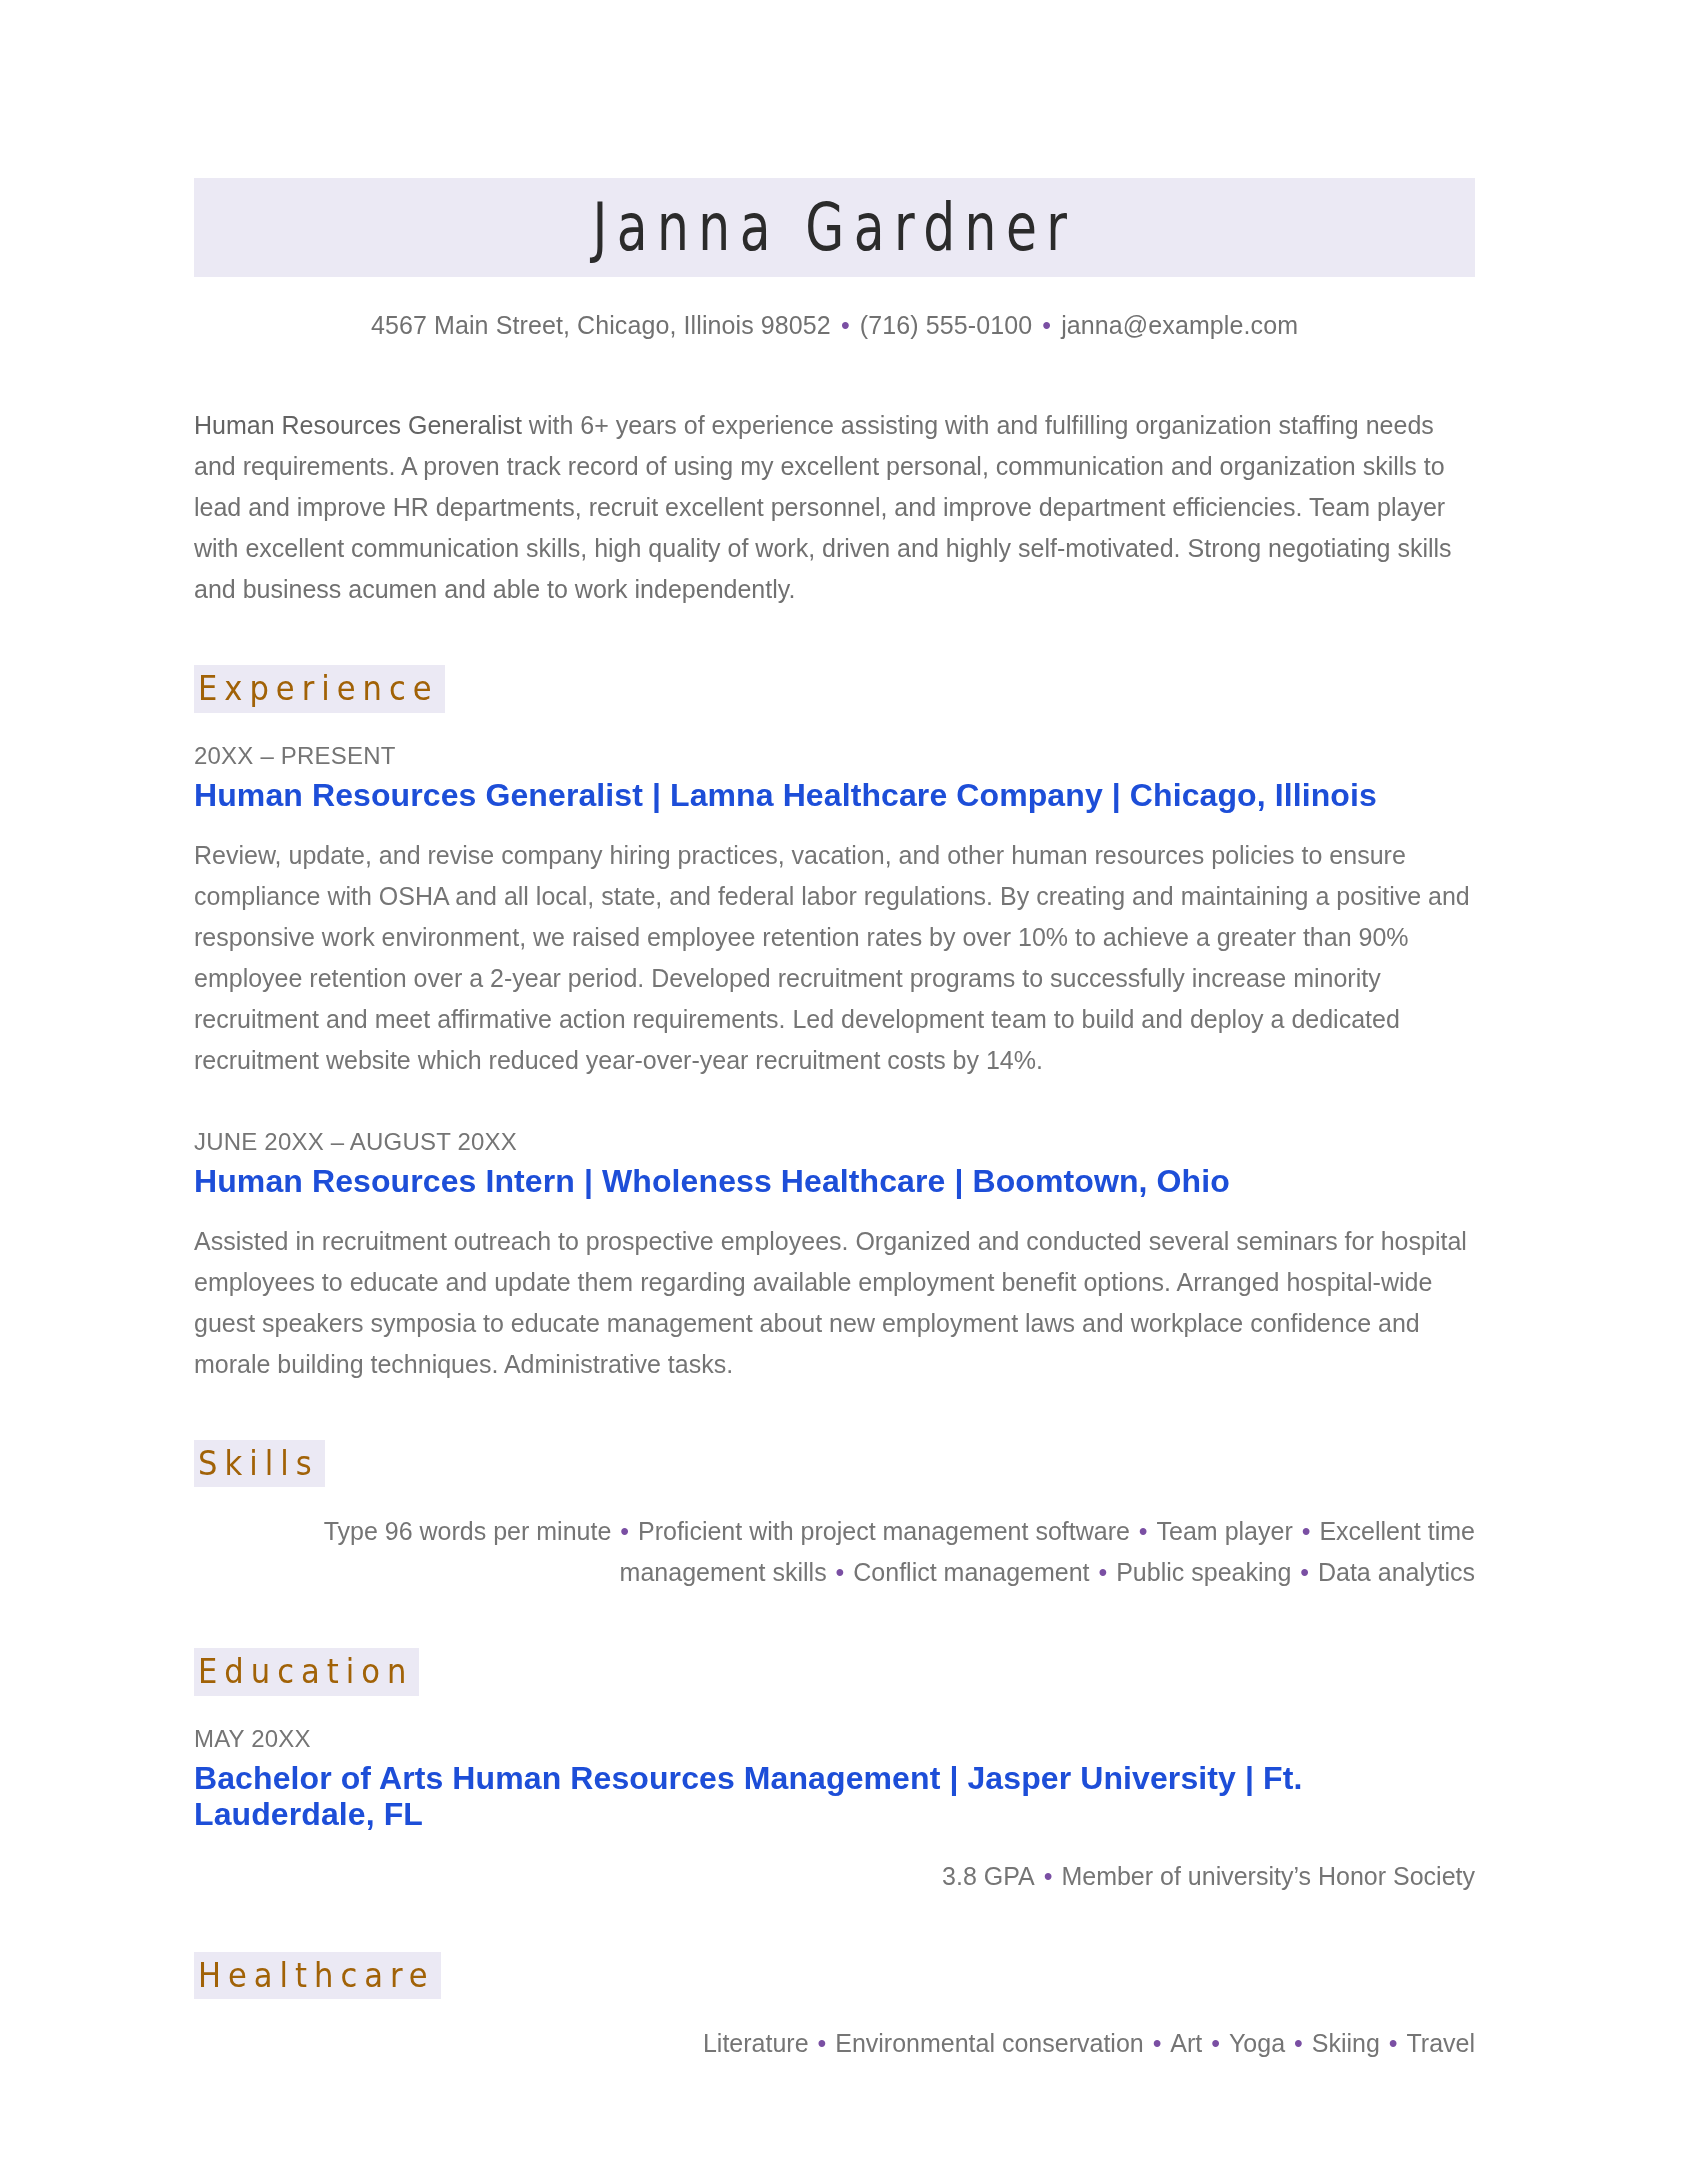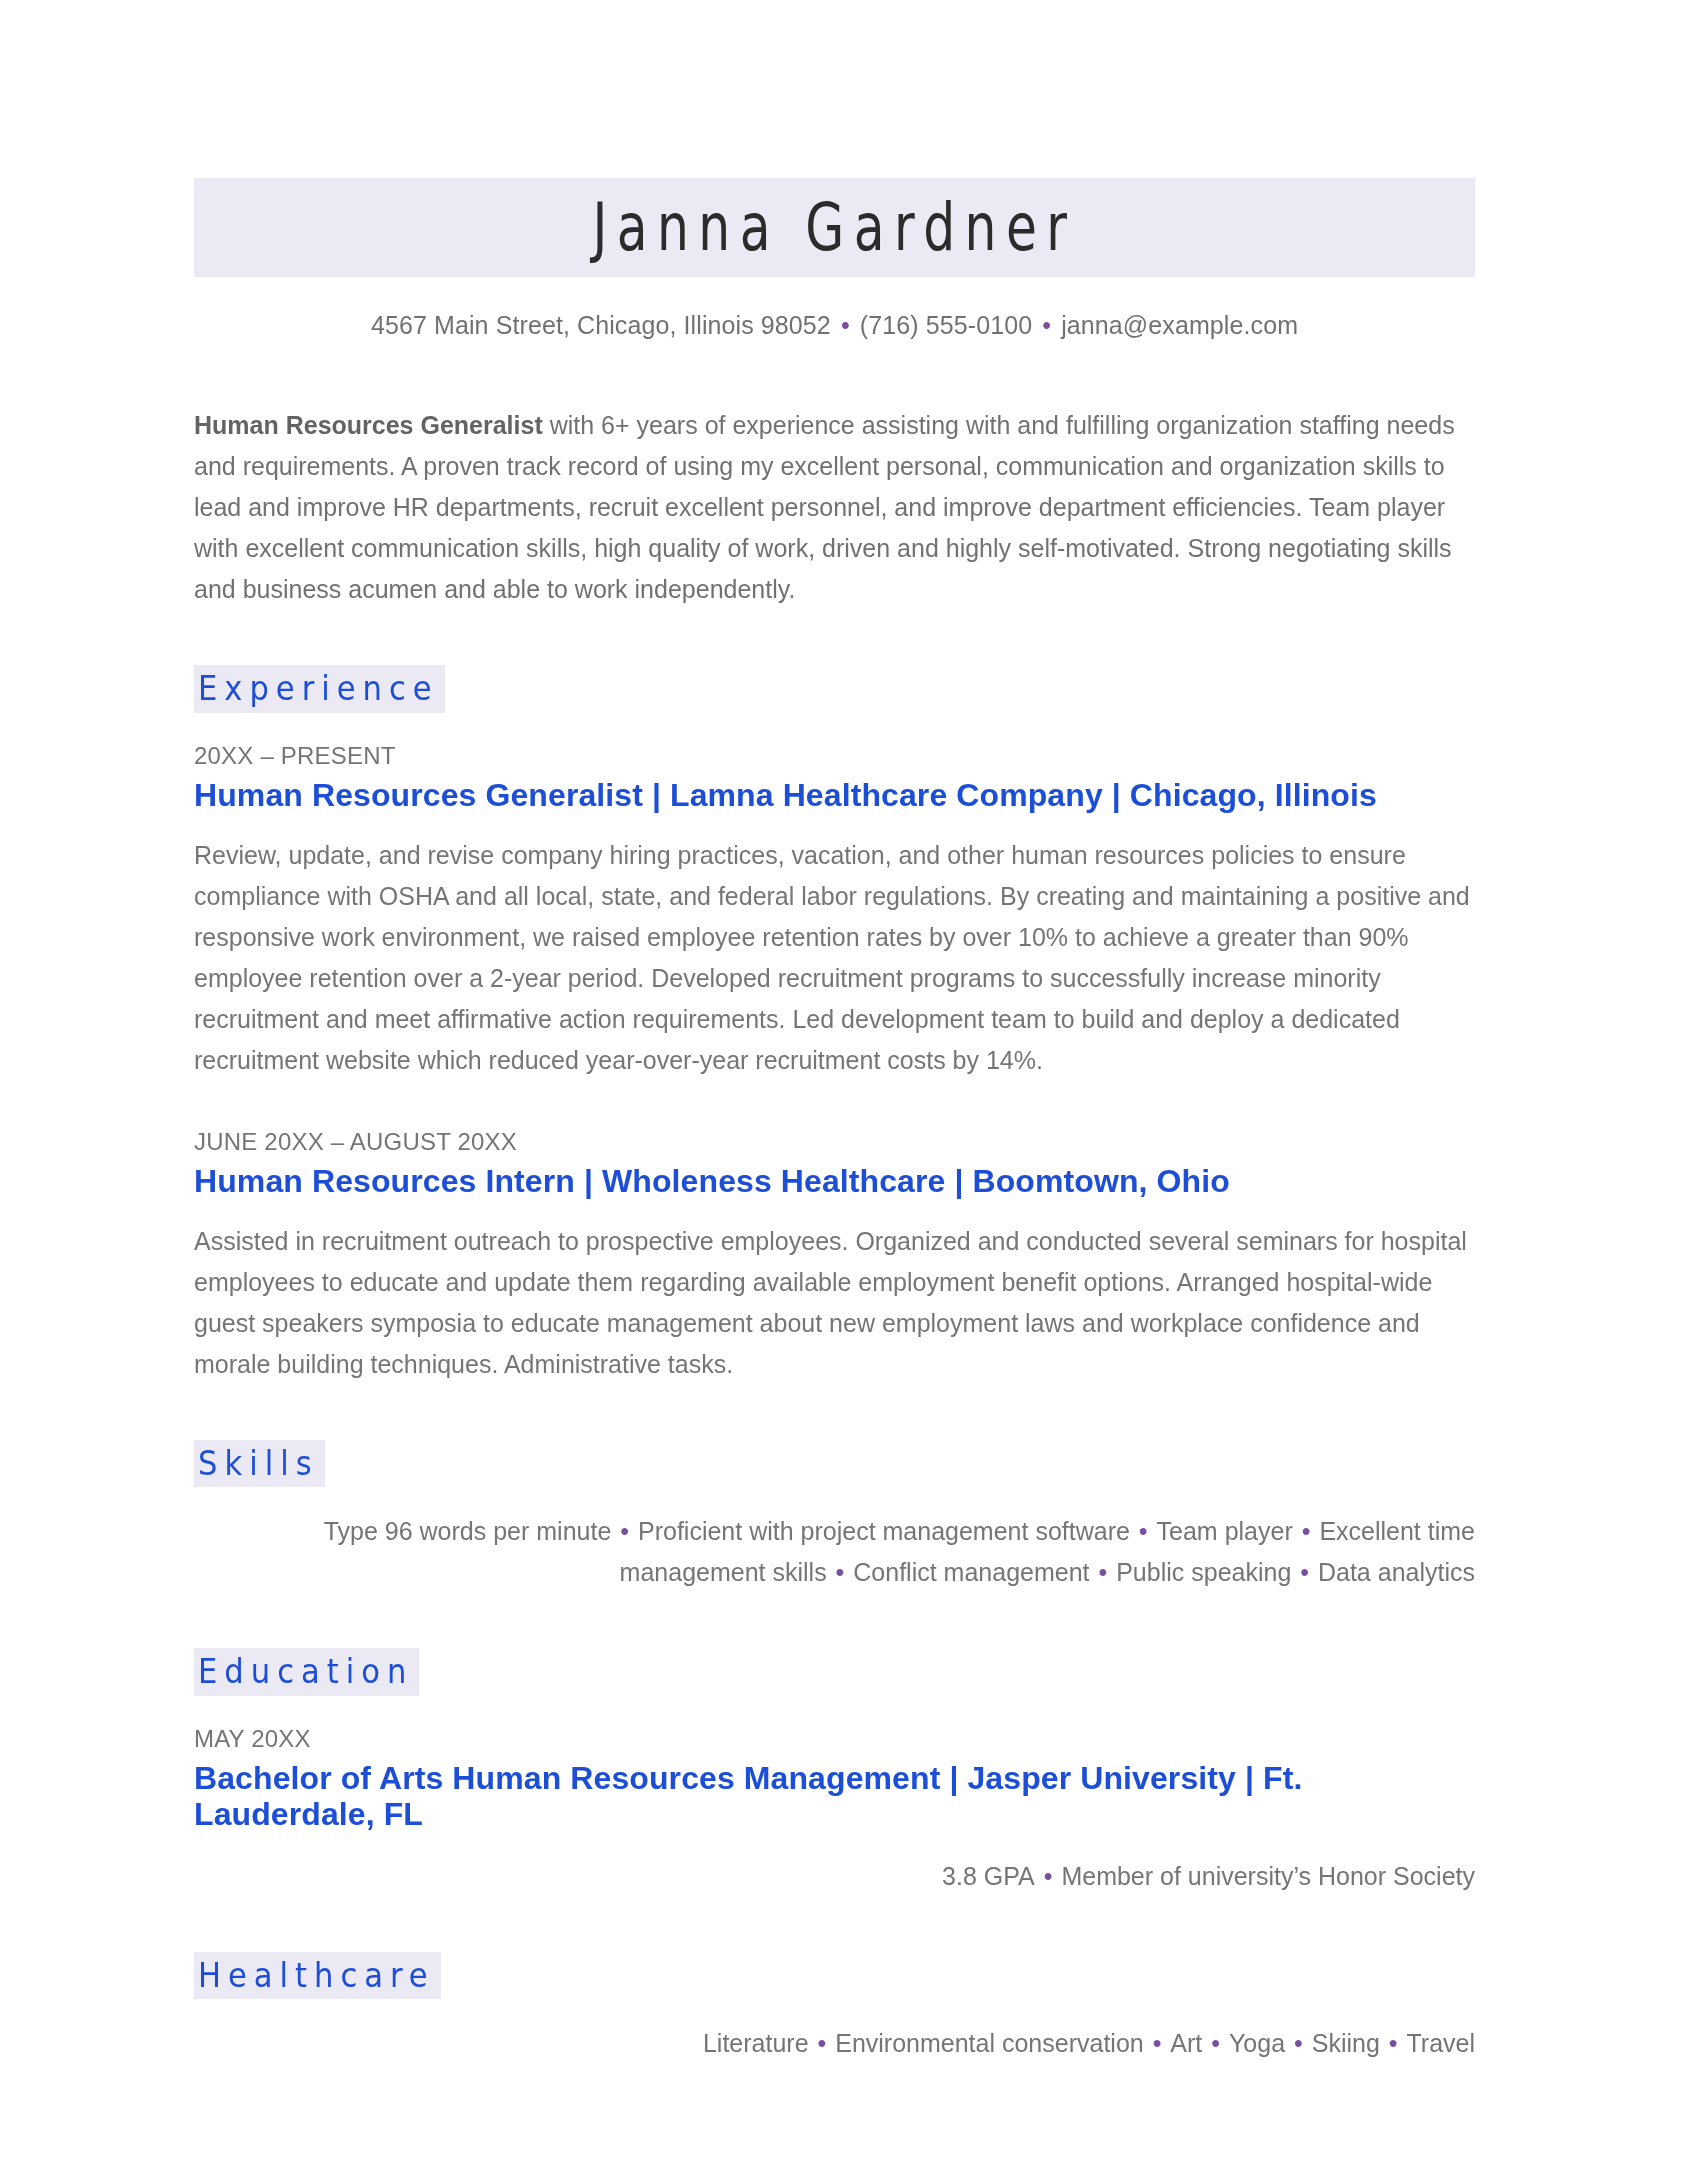--- a/index.html
+++ b/index.html
@@ -68,36 +68,36 @@
 
   
   .summary {
     margin-top: 65px;
     font-size: 25px;
     line-height: 41px;
     color: #717171;
     text-align: left;
   }
   .summary .strong {
-    font-weight: bold;
+    font-weight: normal;
     color: #636363;
   }
 
   
   .section {
     margin-top: 55px;
   }
   .section-heading {
     display: inline-block;
     background: #EBE9F4;
     font-family: "DejaVu Sans Condensed", "Liberation Sans", sans-serif;
     font-weight: 300;
     font-size: 34px;
     letter-spacing: 7px;
-    color: #1d4ed8;
+    color: #a16207;
     line-height: 1.28;
     padding: 2px 6px 2px 4px;
     white-space: nowrap;
   }
 
   
   .entry {
     margin-top: 26px;
   }
   .entry-date {

